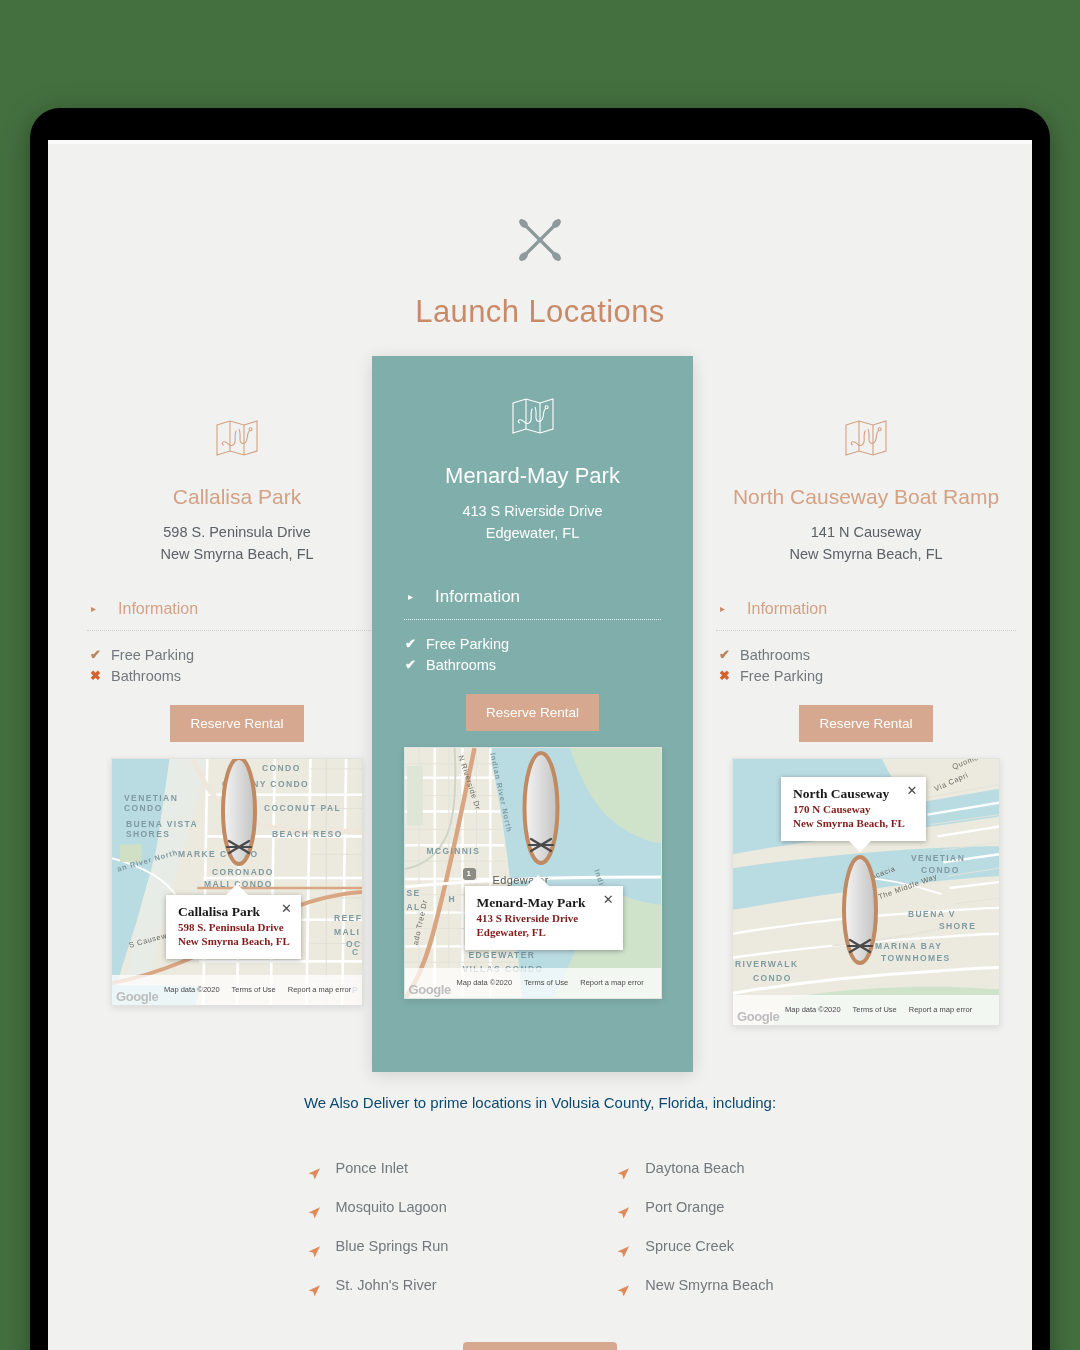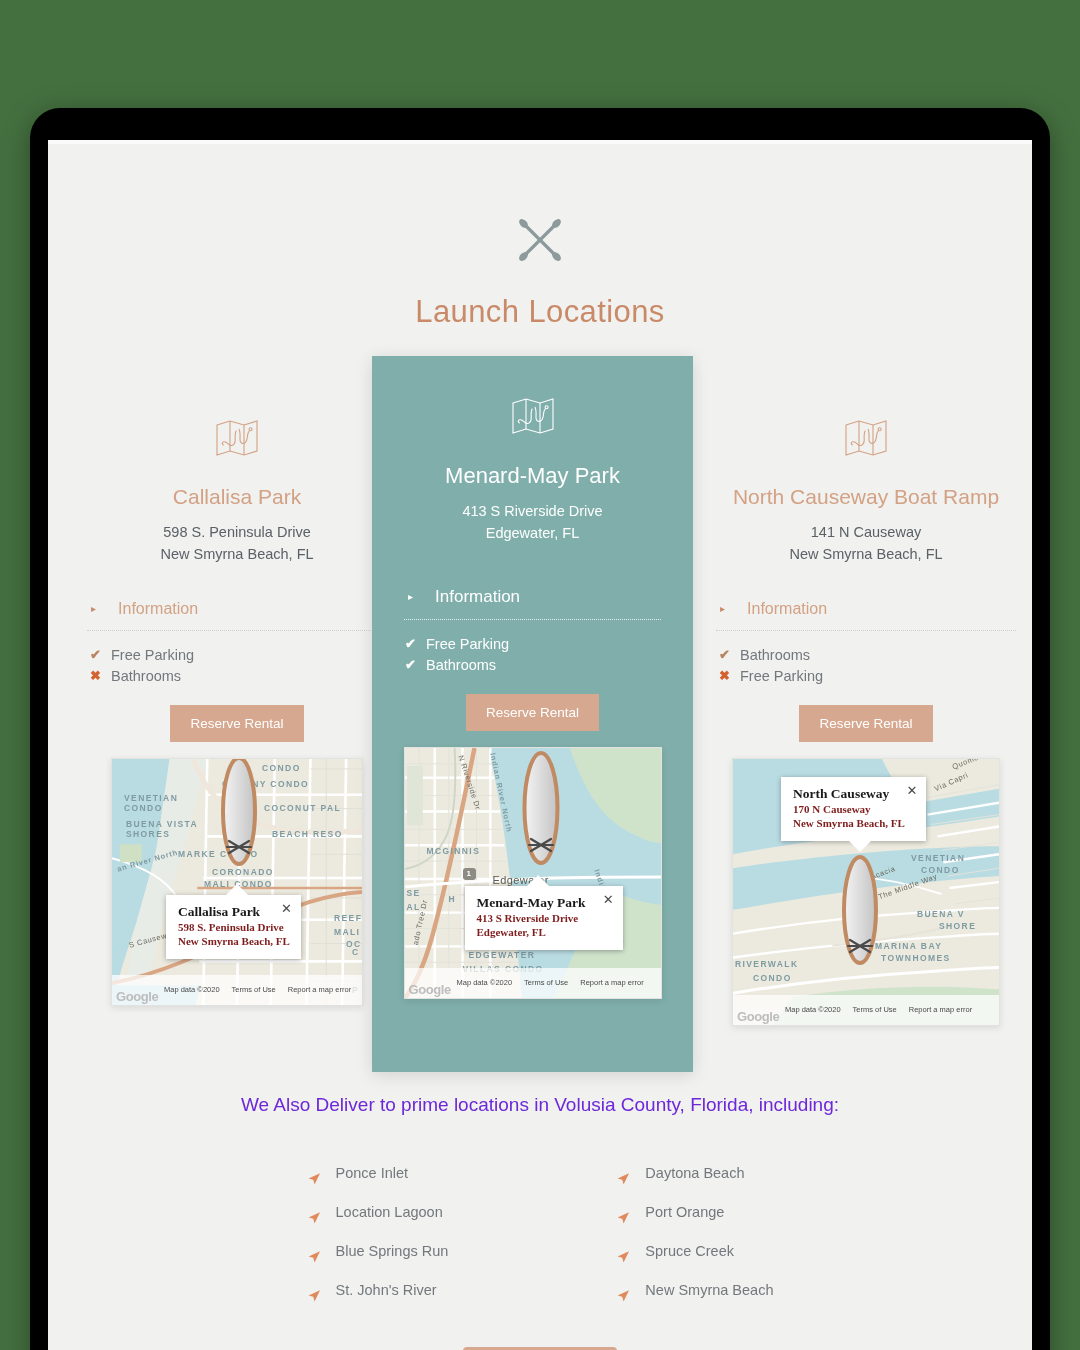--- a/index.html
+++ b/index.html
@@ -152,21 +152,21 @@
     font-size:7.5px; color:#4a4a4a; padding-left:52px;
   }
   .gmark{
     position:absolute; left:4px; bottom:1px;
     font-size:13px; font-weight:700; color:#bdbdbd; letter-spacing:-.4px;
     font-family:"Liberation Sans", sans-serif;
   }
 
   
   .deliver{ margin-top:18px; text-align:center; }
-  .deliver-head{ font-size:19px; color:#6d28d9; }
+  .deliver-head{ font-size:15px; color:#0c4a6e; }
   .deliver-cols{
     margin-top:34px;
     display:flex; justify-content:center; gap:168px;
   }
   .deliver-col{ text-align:left; }
   .deliver-item{
     display:flex; align-items:center; gap:15px;
     font-size:14.5px; color:#73787c; line-height:2.06;margin-top:9px;
   }
   .arrow-icon{ width:14px; height:14px; flex:none; }
@@ -506,21 +506,21 @@
               <path d="M210 92 L268 84"></path>
                   <path d="M216 118 L268 110"></path>
               <path d="M224 146 L268 140"></path>
             </g>
             <path d="M0 236 C60 226 130 218 200 214 C232 212 252 210 268 210" stroke="#ffffff" stroke-width="3" fill="none"></path>
             <path d="M100 188 C140 184 180 178 220 168" stroke="#e8e3d8" stroke-width="2" fill="none"></path>
             <path d="M120 118 C150 120 180 126 210 136" stroke="#ffffff" stroke-width="2" fill="none"></path>
           </svg>
           <div class="map-label" style="left:178px;top:94px;">VENETIAN</div>
           <div class="map-label" style="left:188px;top:106px;">CONDO</div>
-          <div class="map-label" style="left:184px;top:150px;">BUENA V</div>
+          <div class="map-label" style="left:175px;top:150px;">BUENA V</div>
           <div class="map-label" style="left:206px;top:162px;">SHORE</div>
           <div class="map-label" style="left:142px;top:182px;">MARINA BAY</div>
           <div class="map-label" style="left:148px;top:194px;">TOWNHOMES</div>
           <div class="map-label" style="left:2px;top:200px;">RIVERWALK</div>
           <div class="map-label" style="left:20px;top:214px;">CONDO</div>
           <div class="map-label small rot" style="left:144px;top:134px;transform:rotate(-20deg);color:#6b6b63;">The Middle Way</div>
           <div class="map-label small rot" style="left:136px;top:114px;transform:rotate(-20deg);color:#6b6b63;">Acacia</div>
           <div class="map-label small rot" style="left:200px;top:26px;transform:rotate(-24deg);color:#6b6b63;">Via Capri</div>
           <div class="map-label small rot" style="left:218px;top:4px;transform:rotate(-22deg);color:#6b6b63;">Quomo</div>
 
@@ -573,21 +573,21 @@
                 </svg>
             </span>
             <span>Ponce Inlet</span>
           </div>
           <div class="deliver-item">
             <span class="arrow-icon">
               <svg viewBox="0 0 14 14" width="14" height="14">
                   <path d="M13 1.2 L1.6 6.4 L6.2 7.8 L7.6 12.4 Z" fill="#e08a5c"></path>
                 </svg>
             </span>
-            <span>Location Lagoon</span>
+            <span>Mosquito Lagoon</span>
           </div>
           <div class="deliver-item">
             <span class="arrow-icon">
               <svg viewBox="0 0 14 14" width="14" height="14">
                   <path d="M13 1.2 L1.6 6.4 L6.2 7.8 L7.6 12.4 Z" fill="#e08a5c"></path>
                 </svg>
             </span>
             <span>Blue Springs Run</span>
           </div>
           <div class="deliver-item">

